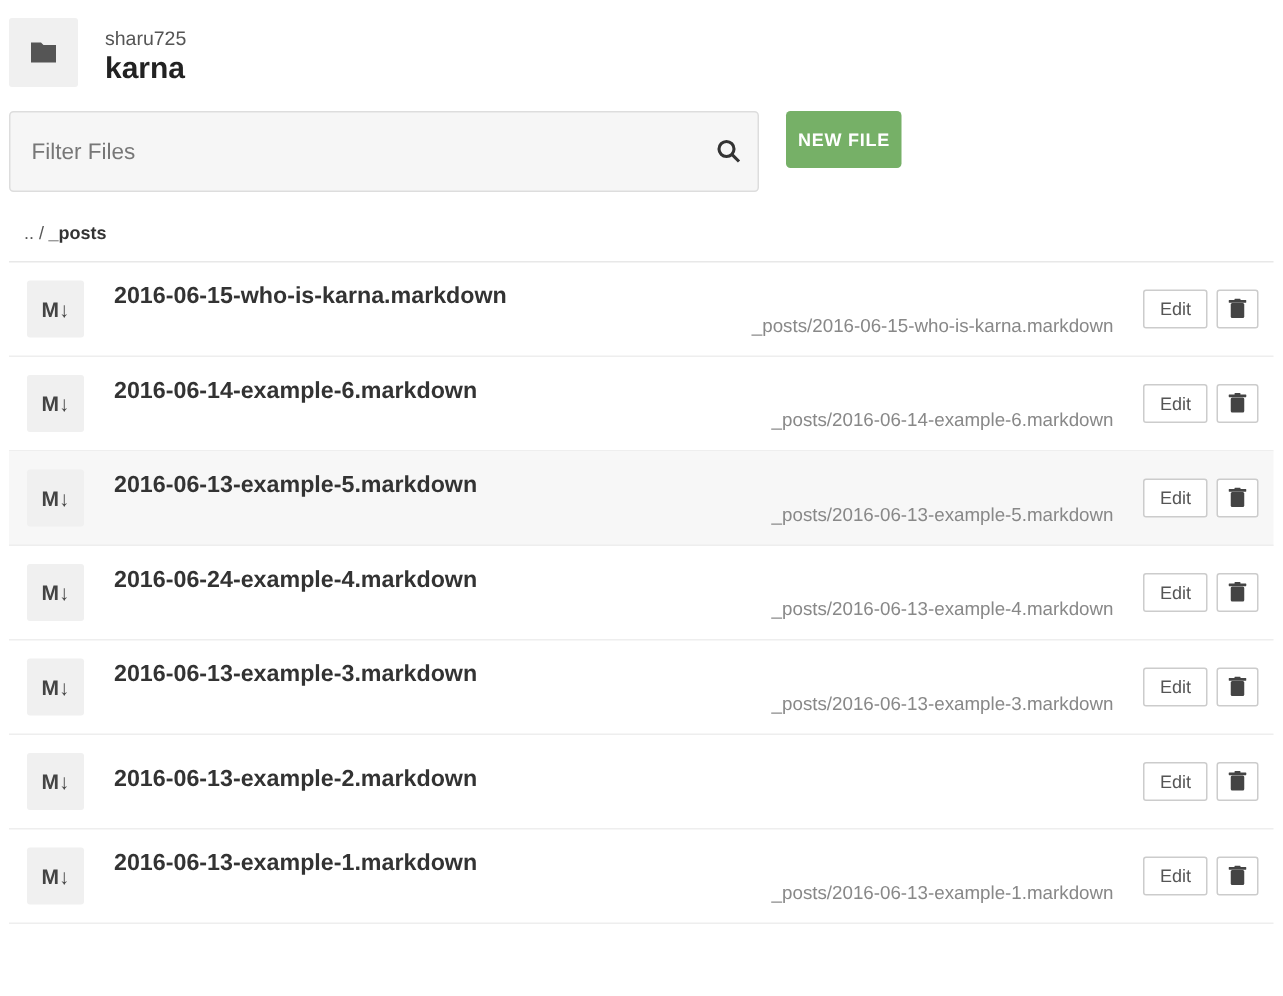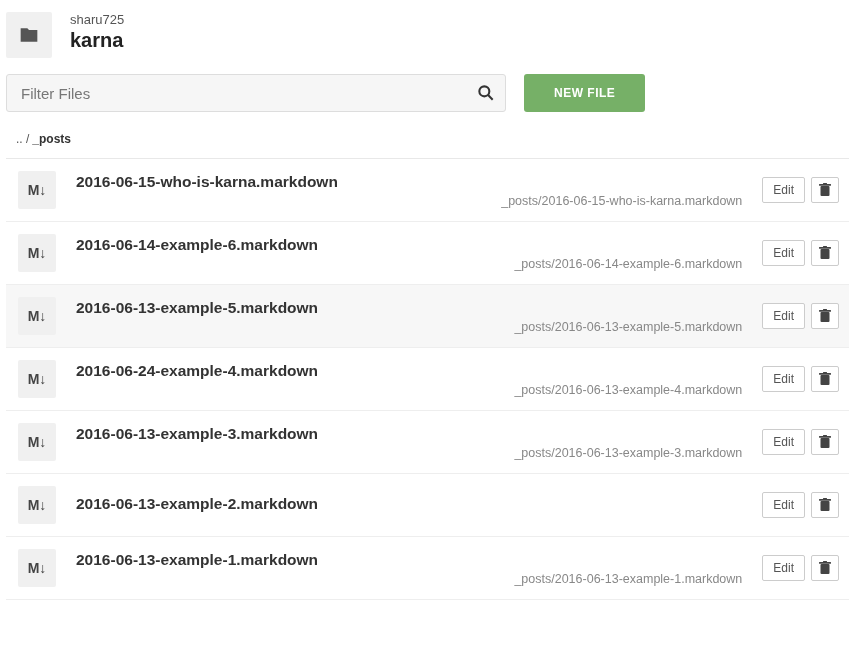--- a/index.html
+++ b/index.html
@@ -5,21 +5,21 @@
   * { box-sizing: border-box; margin: 0; padding: 0; }
   body {
     font-family: "Helvetica Neue", Helvetica, Arial, sans-serif;
     background: #fff;
     color: #333;
     width: 855px;
   }
   .container { padding: 6px 6px 0 6px; }
   .header {
     display: flex;
-    align-items: flex-start;
+    align-items: flex-end;
     gap: 18px;
     padding: 6px 0 10px 0;
   }
   .repo-icon-box {
     width: 46px; height: 46px;
     background: #f0f0f0;
     display: flex;
     align-items: center;
     justify-content: center;
     border-radius: 2px;
@@ -39,21 +39,21 @@
     align-items: stretch;
     gap: 18px;
     padding: 6px 0 12px 0;
   }
   .filter-wrap {
     position: relative;
     flex: 0 0 500px;
   }
   .filter-input {
     width: 100%;
-    height: 38px;
+    height: 54px;
     border: 1px solid #ddd;
     background: #f6f6f6;
     border-radius: 3px;
     padding: 0 40px 0 14px;
     font-size: 15px;
     color: #c2410c;
     outline: none;
   }
   .filter-input::placeholder { color: #777; }
   .search-ico {
@@ -61,21 +61,21 @@
     right: 10px;
     top: 50%;
     transform: translateY(-50%);
     display: flex;
   }
   .new-file-btn {
     background: #76b067;
     color: #fff;
     border: none;
     border-radius: 3px;
-    padding: 0 30px;
+    padding: 0 8px;
     font-size: 12px;
     font-weight: 700;
     letter-spacing: 0.5px;
     cursor: pointer;
     height: 38px;
     text-align: center;
   }
   .breadcrumb {
     font-size: 12px;
     color: #333;

